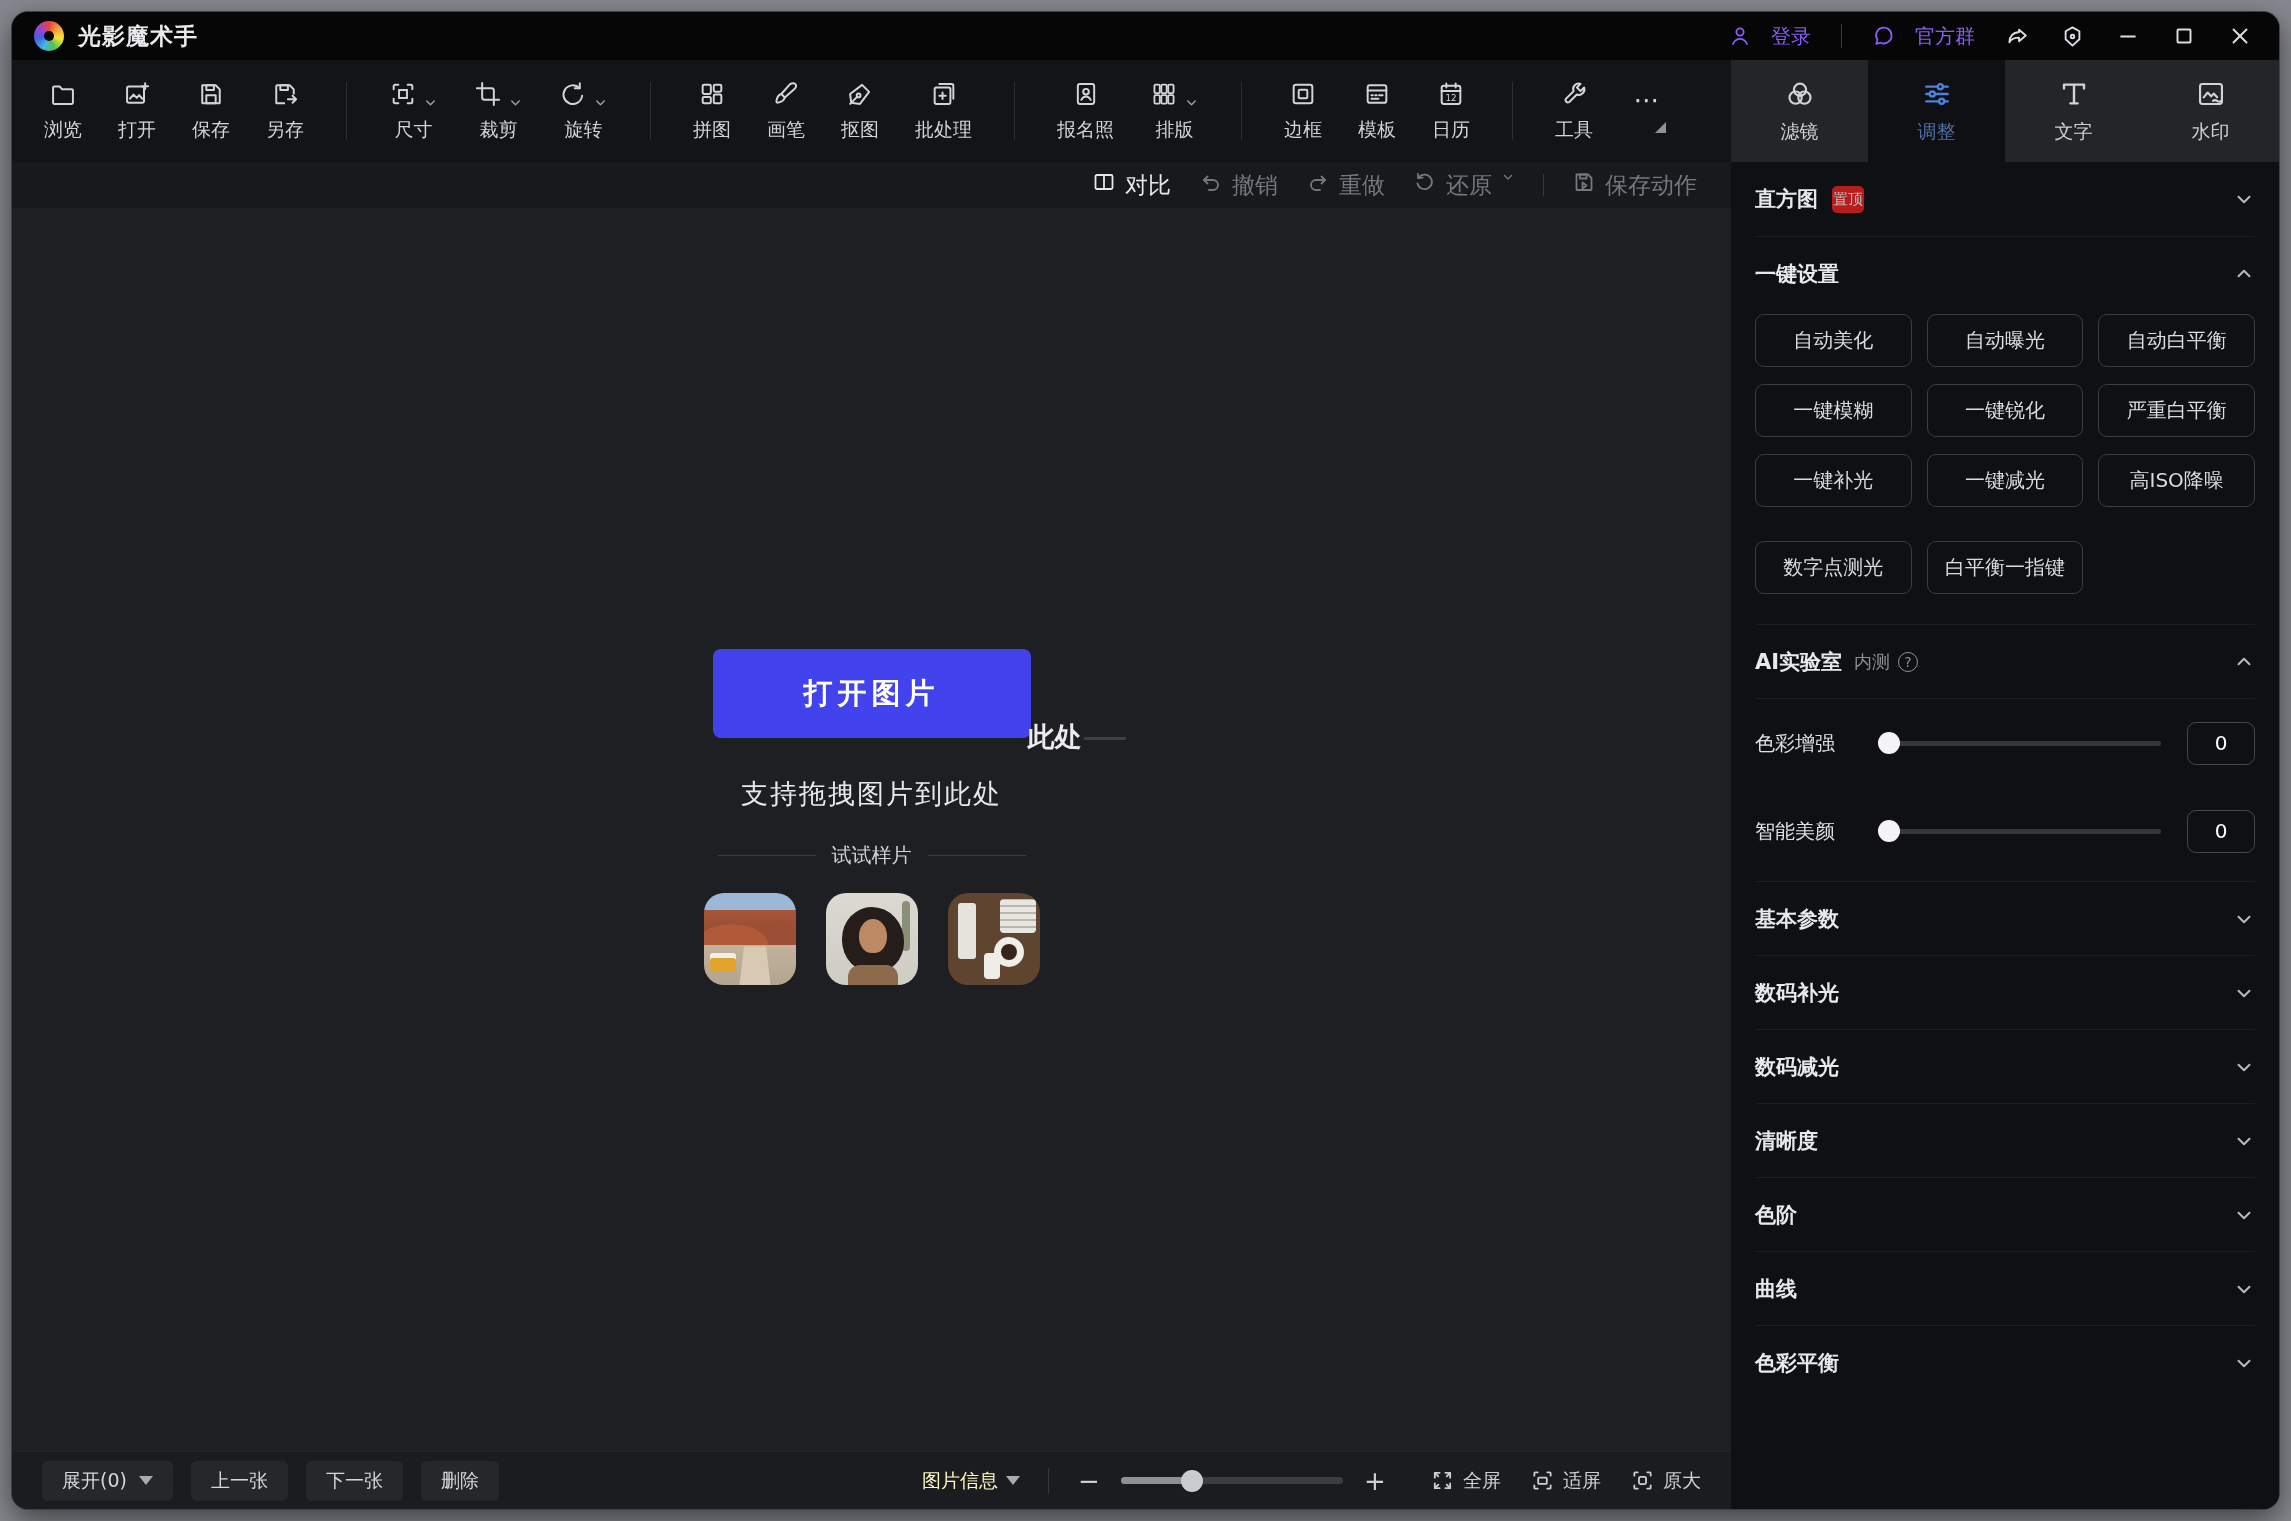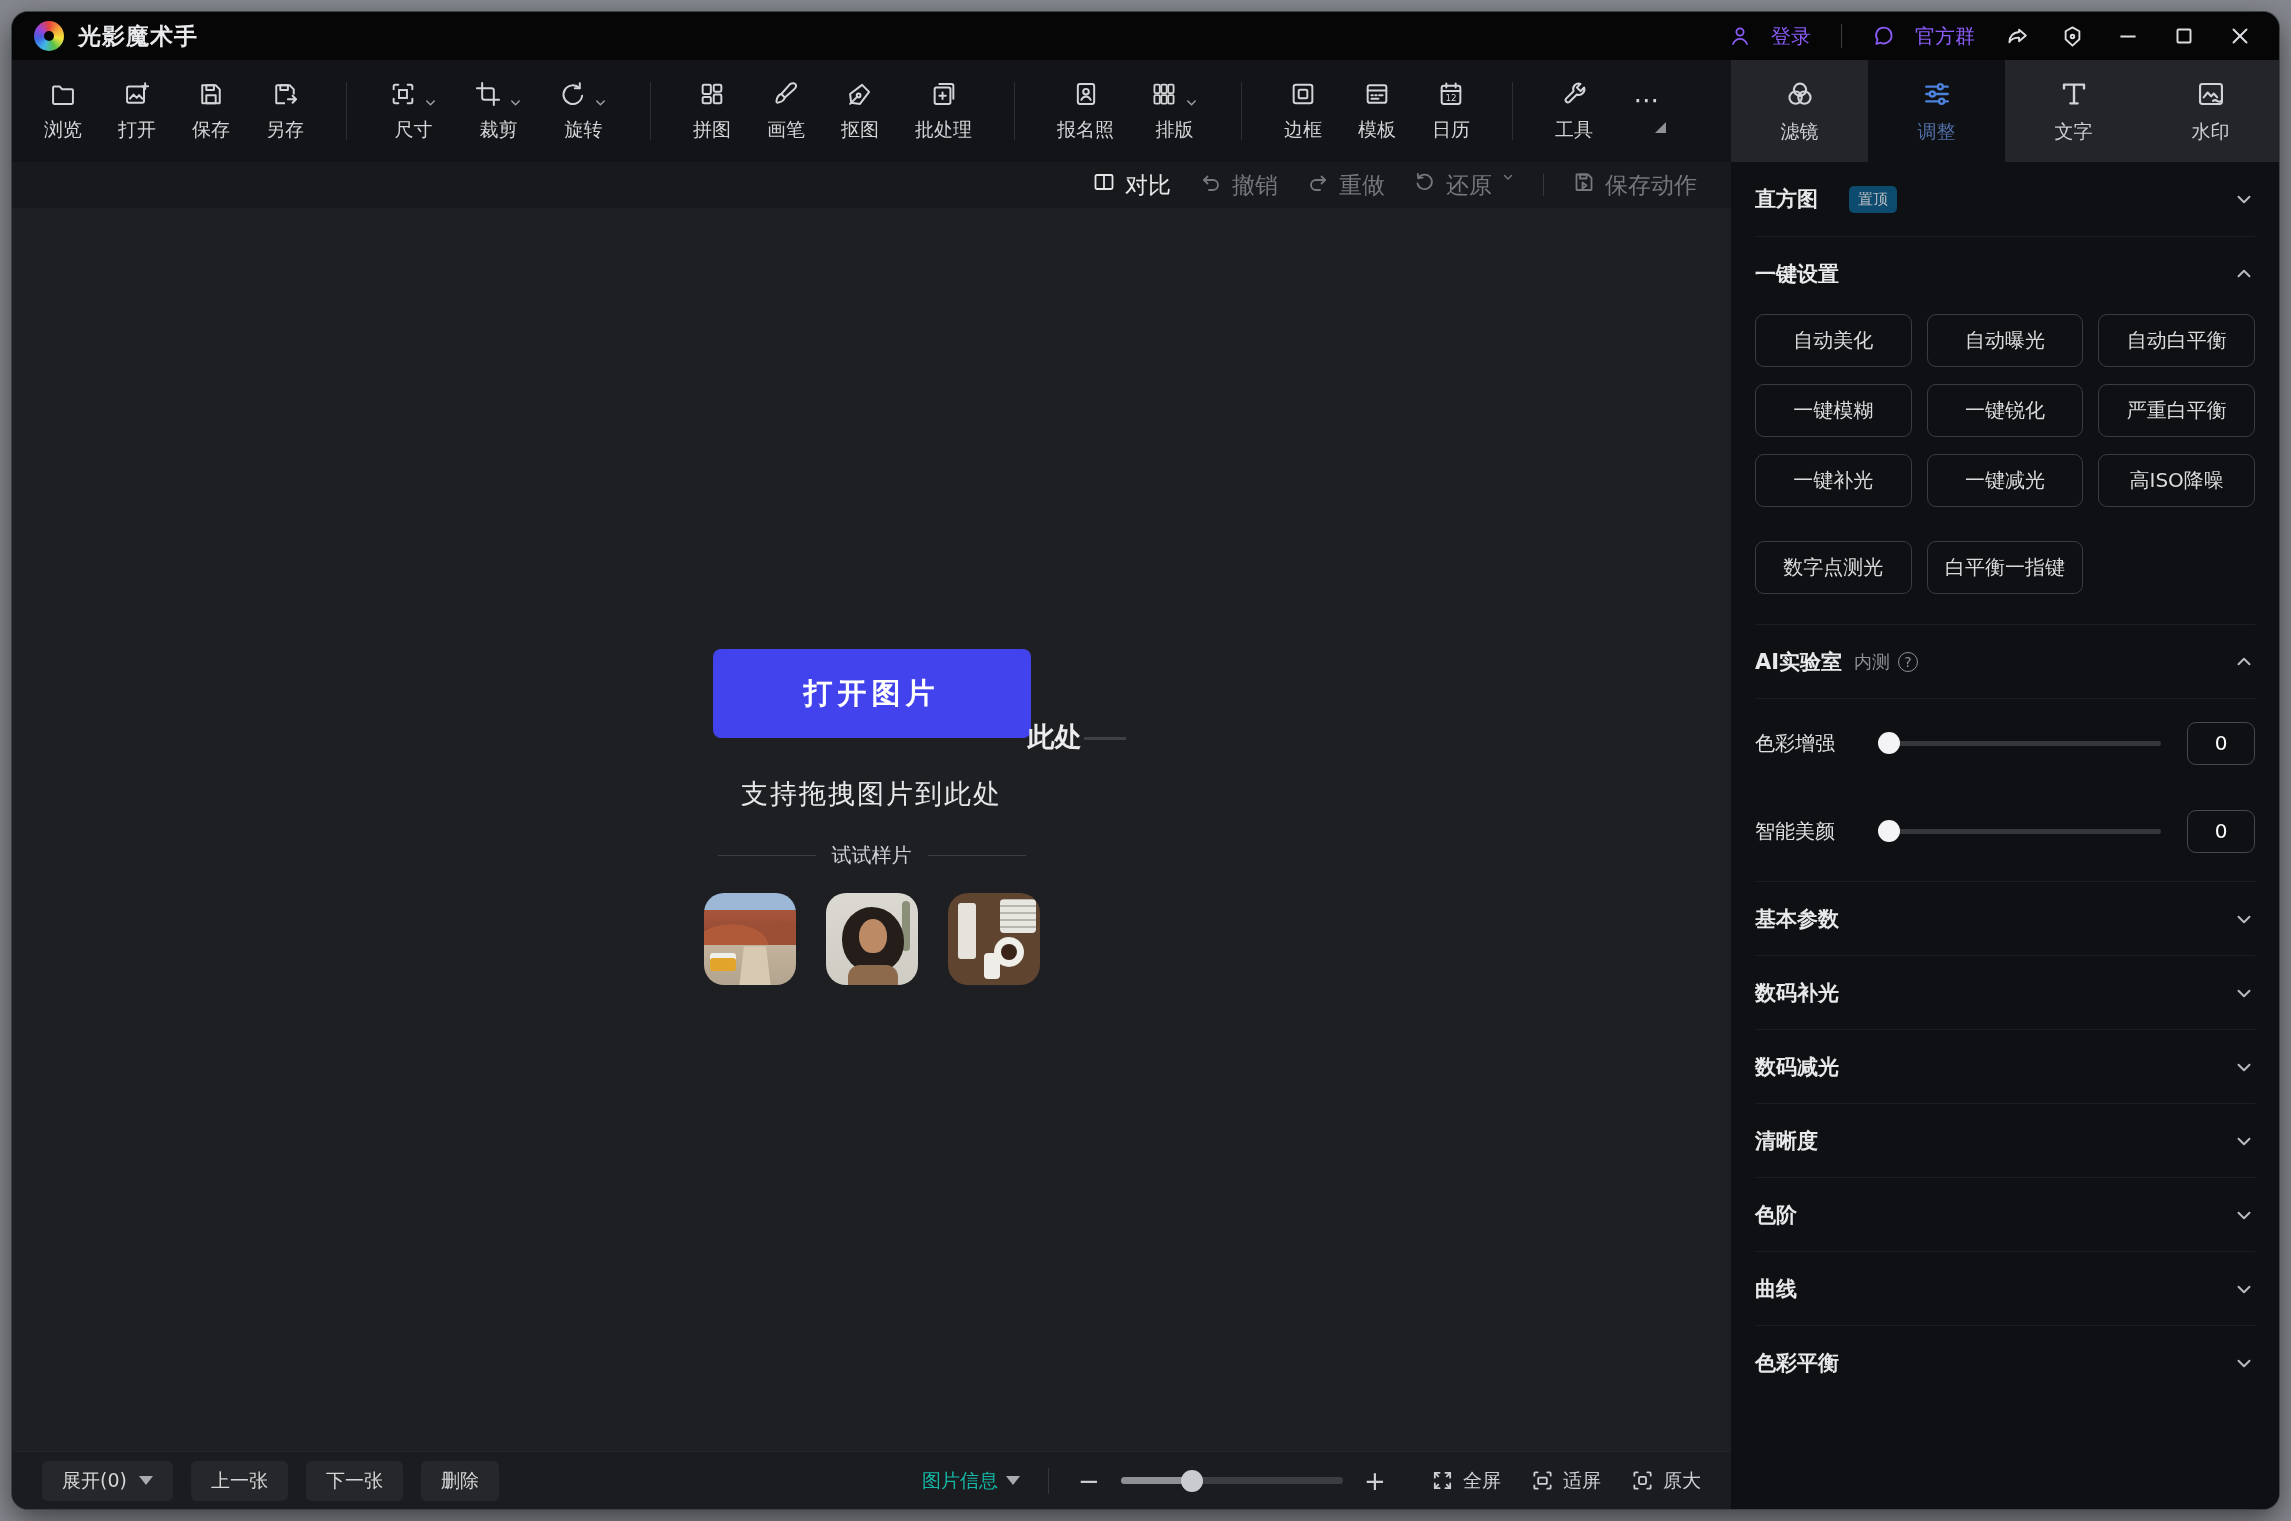--- a/index.html
+++ b/index.html
@@ -93,41 +93,41 @@
     height:58px; background:#1b1c20; border-top:1px solid rgba(255,255,255,.04);
     display:flex; align-items:center; padding:0 30px; gap:18px; flex:0 0 auto;
   }
   .bb-btn {
     height:40px; background:#26272b; border:none; border-radius:6px; color:#d6d7d9;
     font-size:19px; padding:0 20px; display:flex; align-items:center; gap:12px; cursor:pointer;
     font-family:inherit; white-space:nowrap;
   }
   .tri-down { width:0; height:0; border-left:7px solid transparent; border-right:7px solid transparent; border-top:9px solid #a9abaf; }
   .bb-mid { margin-left:auto; display:flex; align-items:center; gap:20px; }
-  .info-lbl { color:#14b8a6; font-size:19px; display:flex; align-items:center; gap:8px; cursor:pointer; }
+  .info-lbl { color:#fef9c3; font-size:19px; display:flex; align-items:center; gap:8px; cursor:pointer; }
   .bb-sep { width:1px; height:26px; background:#35373b; margin:0 8px; }
   .zoom-minus,.zoom-plus { color:#cfd0d3; font-size:26px; cursor:pointer; width:24px; text-align:center; }
   .zoom-track { position:relative; width:222px; height:7px; border-radius:4px; background:#3c3d41; cursor:pointer; }
   .zoom-fill { position:absolute; left:0; top:0; height:7px; border-radius:4px; background:#8e9094; }
   .zoom-thumb { position:absolute; top:50%; transform:translate(-50%,-50%); width:22px; height:22px; border-radius:50%; background:#c9cbce; }
   .bb-right { display:flex; align-items:center; gap:30px; margin-left:26px; }
   .view-item { display:flex; align-items:center; gap:9px; color:#cfd0d3; font-size:19px; cursor:pointer; }
   
   .rpanel { width:548px; flex:0 0 auto; background:#0f1013; display:flex; flex-direction:column; }
   .tabbar { height:102px; display:flex; flex:0 0 auto; }
   .rtab { flex:1; display:flex; flex-direction:column; align-items:center; justify-content:center; gap:9px;
     background:#232529; color:#cfd0d3; font-size:19px; cursor:pointer; }
   .rtab.active { background:#0f1013; color:#4f6ea6; }
   .rtab.active .ticon { color:#4d82dc; }
   .ticon { color:#d2d3d6; }
   .pbody { flex:1; padding:0 24px; overflow:hidden; }
   .prow { height:74px; display:flex; align-items:center; cursor:pointer; }
   .prow + .prow, .sect { border-top:1px solid rgba(255,255,255,.055); }
   .ptitle { font-size:21px; font-weight:700; color:#e8e9eb; }
-  .badge { margin-left:31px; background:#0c4a6e; color:#bdbec1; font-size:15px; padding:4px 9px; border-radius:5px; }
+  .badge { margin-left:14px; background:#b91c1c; color:#bdbec1; font-size:15px; padding:4px 1px; border-radius:5px; }
   .beta { margin-left:12px; color:#8d8f93; font-size:18px; }
   .qmark { margin-left:8px; width:20px; height:20px; border:1.5px solid #8d8f93; border-radius:50%;
     color:#8d8f93; font-size:14px; display:flex; align-items:center; justify-content:center; }
   .chev { margin-left:auto; color:#b9babd; display:flex; }
   .qgrid { display:grid; grid-template-columns:repeat(3,1fr); gap:17px 15px; padding:4px 0 10px; }
   .qgrid2 { display:grid; grid-template-columns:repeat(3,1fr); gap:17px 15px; padding:24px 0 30px; }
   .qbtn { height:53px; background:transparent; border:1.5px solid #3b3c41; border-radius:9px;
     color:#dadbdd; font-size:20px; cursor:pointer; font-family:inherit; white-space:nowrap; }
   .slider-row { height:88px; display:flex; align-items:center; }
   .slider-row .slabel { width:128px; color:#dfe0e2; font-size:20px; flex:0 0 auto; }

